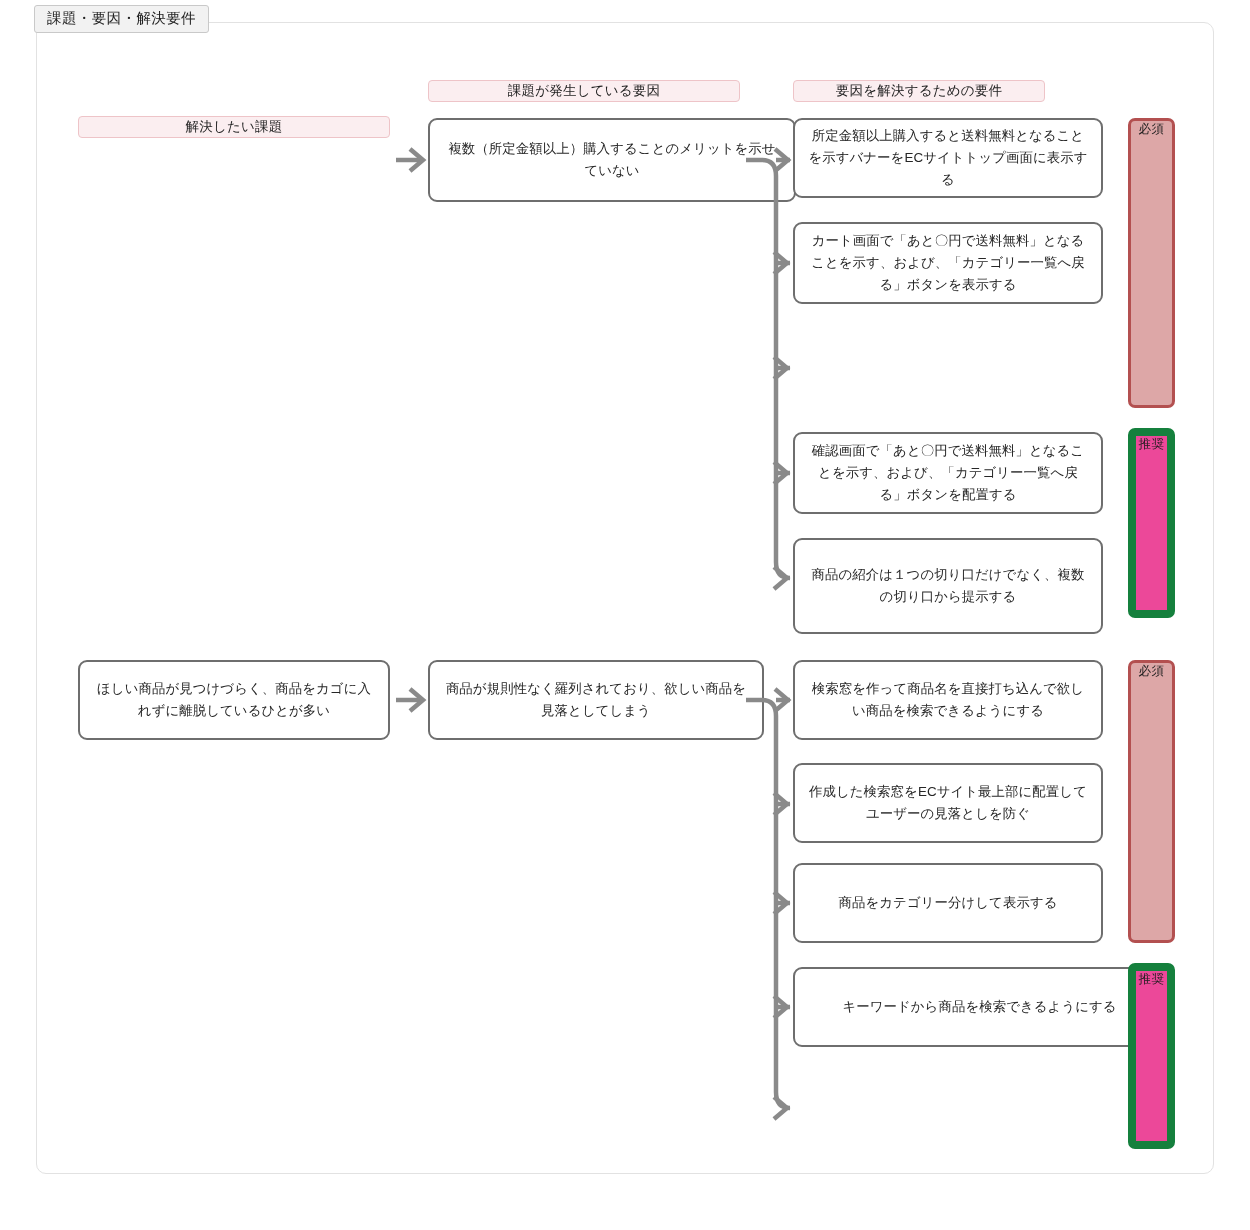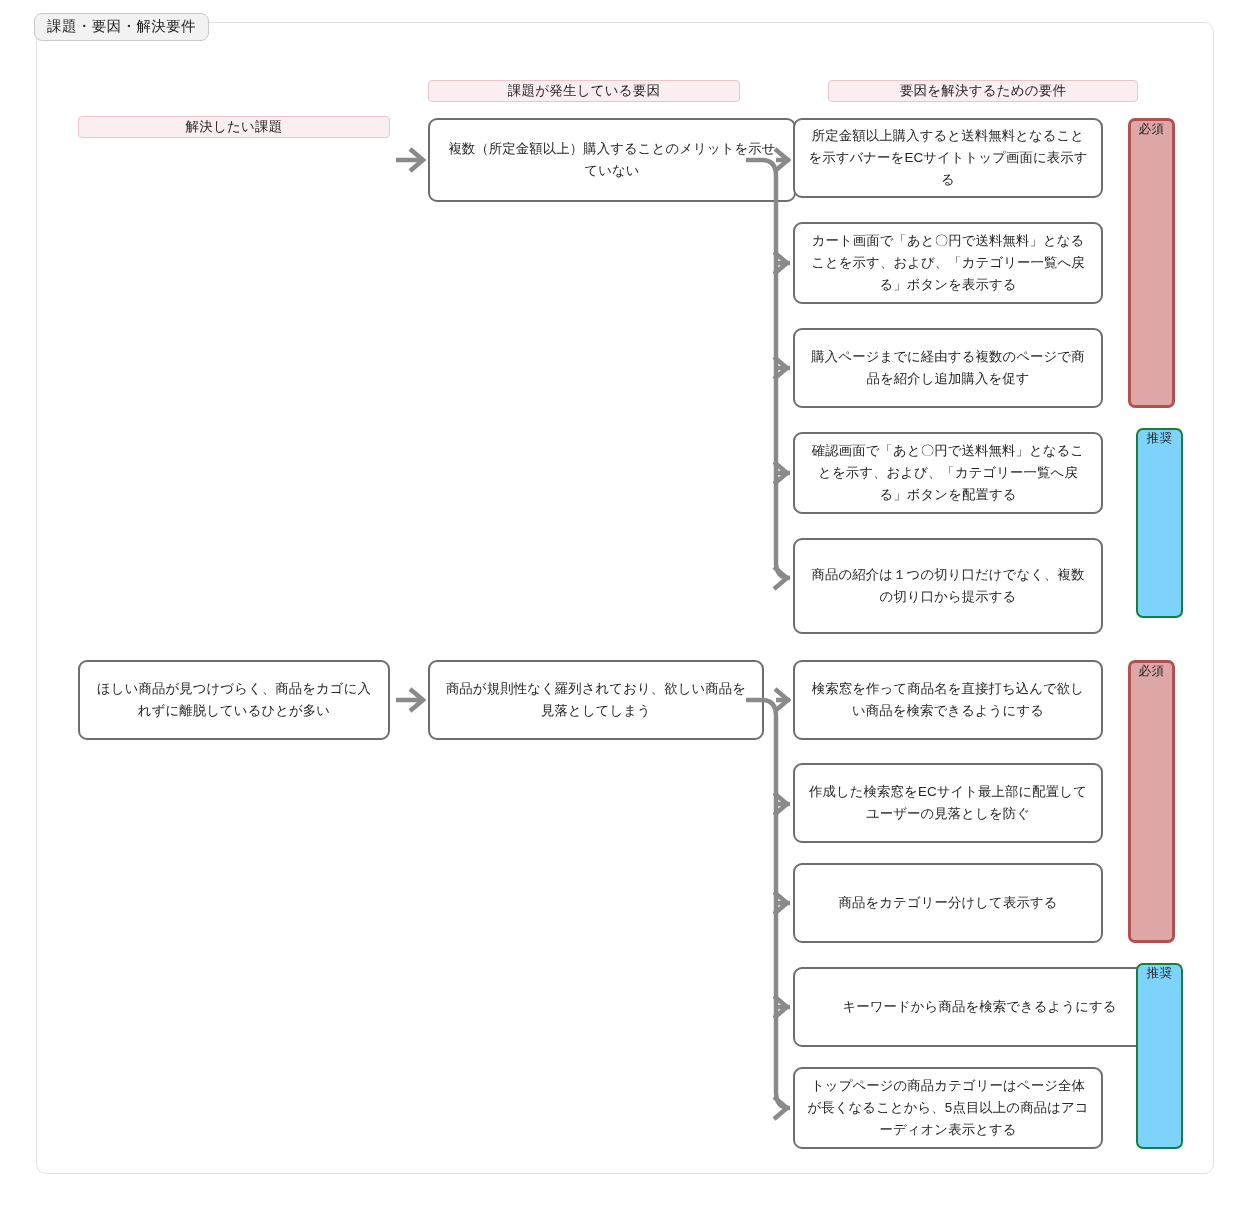--- a/index.html
+++ b/index.html
@@ -27,29 +27,28 @@
     border-radius: 10px;
     background: #ffffff;
     box-sizing: border-box;
   }
   .panel-tab {
     position: absolute;
     left: 34px;
     top: 5px;
     padding: 4px 12px 5px 12px;
     border: 1px solid #c9c9c9;
-    border-radius: 8px;
+    border-radius: 3px;
     background: #f2f2f2;
     font-size: 14.5px;
     color: #1f1f1f;
     letter-spacing: 0.4px;
     line-height: 1.2;
     white-space: nowrap;
     z-index: 5;
-    margin-top: 8px;
   }
 
   
   .col-head {
     position: absolute;
     height: 22px;
     border: 1.5px solid #eec4c8;
     border-radius: 4px;
     background: #fbeef0;
     color: #1f1f1f;
@@ -92,24 +91,23 @@
     justify-content: center;
     font-size: 12.5px;
     letter-spacing: .5px;
   }
   .prio-must {
     background: #dda7a7;
     border: 3px solid #b35050;
     color: #1d1d1d;
   }
   .prio-rec {
-    background: #7dd3fc;
-    border: 2px solid #15803d;
+    background: #ec4899;
+    border: 8px solid #15803d;
     color: #1d1d1d;
-    margin-left: 8px;
   }
 
   
   svg.arrows {
     position: absolute;
     left: 0; top: 0;
     width: 1250px; height: 1230px;
     pointer-events: none;
     overflow: visible;
   }
@@ -117,35 +115,32 @@
 </head>
 <body>
 
 <div id="canvas">
 
   <div class="panel"></div>
   <div class="panel-tab">課題・要因・解決要件</div>
 
   <div class="col-head" style="left:78px;  top:80px;  width:312px;margin-top:36px;">解決したい課題</div>
   <div class="col-head" style="left:428px; top:80px;  width:312px;">課題が発生している要因</div>
-  <div class="col-head" style="left:793px; top:80px;  width:310px;margin-left:35px;">要因を解決するための要件</div>
+  <div class="col-head" style="left:793px; top:80px;  width:252px;">要因を解決するための要件</div>
 
   <div class="node" style="left:428px; top:118px; width:368px; height:84px;">
     <span>複数（所定金額以上）購入することのメリットを示せていない</span>
   </div>
 
   <div class="node" style="left:793px; top:118px; width:310px; height:80px;">
     <span>所定金額以上購入すると送料無料となることを示すバナーをECサイトトップ画面に表示する</span>
   </div>
   <div class="node" style="left:793px; top:222px; width:310px; height:82px;">
     <span>カート画面で「あと〇円で送料無料」となることを示す、および、「カテゴリー一覧へ戻る」ボタンを表示する</span>
   </div>
-  <div class="node" style="left:793px; top:328px; width:310px; height:80px;">
-    <span>購入ページまでに経由する複数のページで商品を紹介し追加購入を促す</span>
-  </div>
   <div class="node" style="left:793px; top:432px; width:310px; height:82px;">
     <span>確認画面で「あと〇円で送料無料」となることを示す、および、「カテゴリー一覧へ戻る」ボタンを配置する</span>
   </div>
   <div class="node" style="left:793px; top:538px; width:310px; height:96px;">
     <span>商品の紹介は１つの切り口だけでなく、複数の切り口から提示する</span>
   </div>
 
   <div class="prio prio-must" style="top:118px; height:290px;">
     <span>必須</span>
   </div>
@@ -164,23 +159,20 @@
     <span>検索窓を作って商品名を直接打ち込んで欲しい商品を検索できるようにする</span>
   </div>
   <div class="node" style="left:793px; top:763px;  width:310px; height:80px;">
     <span>作成した検索窓をECサイト最上部に配置してユーザーの見落としを防ぐ</span>
   </div>
   <div class="node" style="left:793px; top:863px;  width:310px; height:80px;">
     <span>商品をカテゴリー分けして表示する</span>
   </div>
   <div class="node" style="left:793px; top:967px;  width:370px; height:80px;padding-left:15px;">
     <span>キーワードから商品を検索できるようにする</span>
-  </div>
-  <div class="node" style="left:793px; top:1067px; width:310px; height:82px;">
-    <span>トップページの商品カテゴリーはページ全体が長くなることから、5点目以上の商品はアコーディオン表示とする</span>
   </div>
 
   <div class="prio prio-must" style="top:660px; height:283px;">
     <span>必須</span>
   </div>
   <div class="prio prio-rec" style="top:963px; height:186px;">
     <span>推奨</span>
   </div>
 
   <svg class="arrows" viewBox="0 0 1250 1230">

